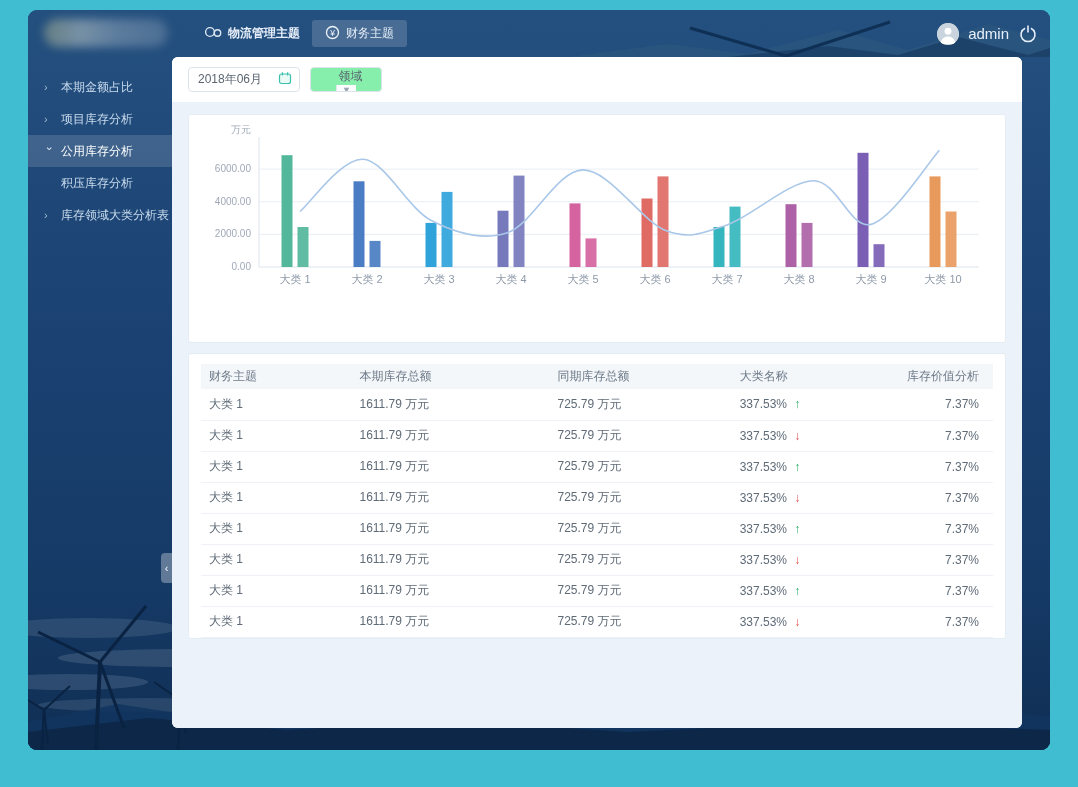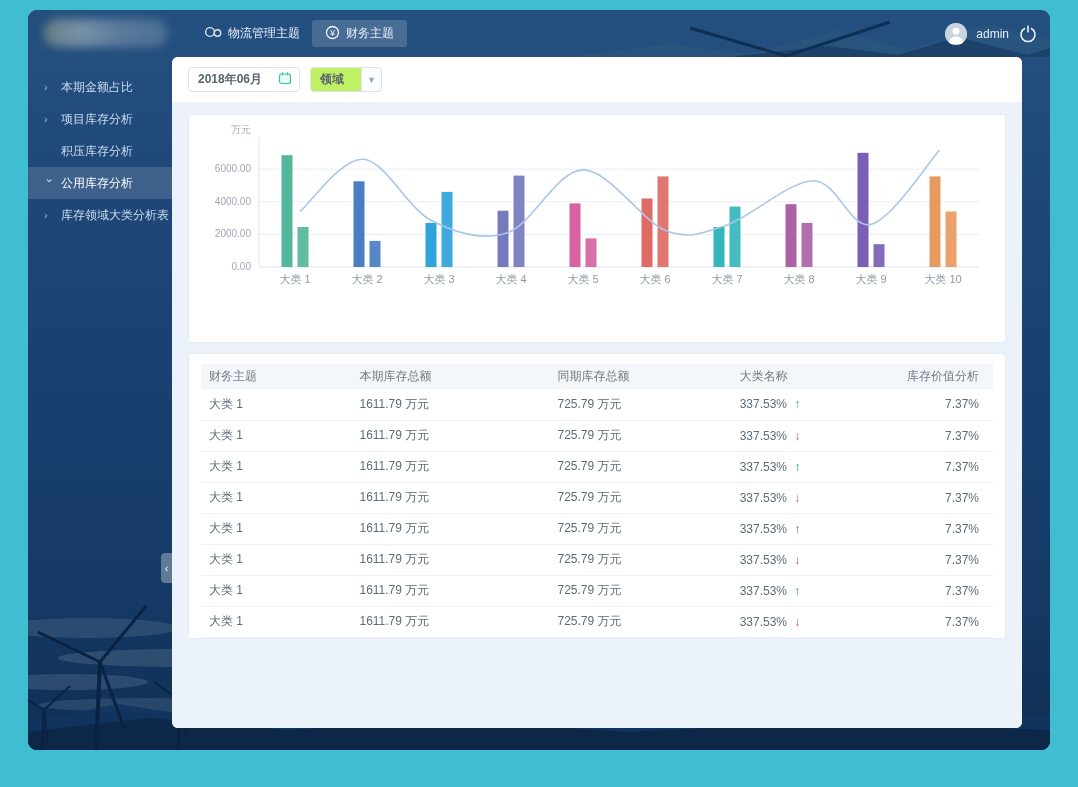--- a/index.html
+++ b/index.html
@@ -17,26 +17,26 @@
   .bg-svg { position:absolute; inset:0; width:100%; height:100%; }
 
   
   .navbar { position:absolute; left:0; top:0; right:0; height:47px; display:flex; align-items:center; z-index:5; }
   .logo-blur {
     position:absolute; left:16px; top:9px; width:124px; height:28px; border-radius:14px;
     background:linear-gradient(90deg,#7c8f86 0%,#93a7b4 30%,#6f8ba8 60%,#58789b 100%);
     filter:blur(5px); opacity:.75;
   }
   .nav-item { display:flex; align-items:center; gap:6px; color:#e7effa; font-size:12px; cursor:pointer; }
-  .nav-item.plain { position:absolute; left:176px; }
+  .nav-item.plain { position:absolute; left:176px;font-weight:bold; }
   .nav-item.btn {
     position:absolute; left:284px; height:27px; padding:0 13px;
     background:rgba(255,255,255,.17); border-radius:3px;
   }
-  .user-area { position:absolute; right:12px; display:flex; align-items:center; gap:9px; color:#e7effa; font-size:12px; }
+  .user-area { position:absolute; right:12px; display:flex; align-items:center; gap:9px; color:#e7effa; font-size:15px; }
   .avatar { width:22px; height:22px; border-radius:50%; background:#cfd9e3; position:relative; overflow:hidden; }
   .avatar svg { position:absolute; inset:0; }
   .pwr { width:20px; height:20px; cursor:pointer; }
 
   
   .sidebar { position:absolute; left:0; top:47px; width:144px; bottom:0; z-index:4; padding-top:14px; }
   .side-item {
     height:32px; display:flex; align-items:center; padding-left:16px;
     color:#c9dbee; font-size:12px; cursor:pointer; position:relative;
   }
@@ -50,29 +50,29 @@
     background:rgba(255,255,255,.32); border-radius:4px 0 0 4px;
     display:flex; align-items:center; justify-content:center;
     color:#f4f9ff; font-size:11px; cursor:pointer;
   }
 
   
   .card {
     position:absolute; left:144px; top:47px; right:28px; bottom:22px;
     background:#ffffff; border-radius:6px; z-index:5; overflow:hidden;
   }
-  .filter-row { height:45px; background:#fff; display:flex; align-items:center; padding-left:16px; gap:10px;font-weight:bold; }
+  .filter-row { height:45px; background:#fff; display:flex; align-items:center; padding-left:16px; gap:10px; }
   .date-input {
     width:112px; height:25px; border:1px solid #dde3ea; border-radius:4px; background:#fff;
     display:flex; align-items:center; justify-content:space-between;
     padding:0 7px 0 9px; font-size:12px; color:#5a6570; cursor:pointer;
   }
   .select-input {
-    width:72px; height:25px; border:1px solid #dde3ea; border-radius:4px; background:#bef264;
-    display:flex; align-items:center; font-size:12px; color:#5a6570; cursor:pointer; overflow:hidden;
+    width:72px; height:25px; border:1px solid #dde3ea; border-radius:4px; background:#86efac;
+    display:flex; align-items:center; font-size:12px; color:#5a6570; cursor:pointer; overflow:hidden;flex-direction:column;
   }
   .select-input .sel-text { flex:1; padding-left:9px; }
   .select-input .sel-arrow {
     width:20px; height:100%; border-left:1px solid #e2e7ed; background:#fbfcfd;
     display:flex; align-items:center; justify-content:center; color:#9aa6b2; font-size:9px;
   }
   .card-body { position:absolute; left:0; right:0; top:45px; bottom:0; background:#ecf2f9; padding:12px 16px; overflow:hidden; }
   .panel { background:#fff; border:1px solid #e6ecf3; border-radius:3px; }
   .panel-title-row { height:34px; display:flex; align-items:center; padding-left:14px; border-bottom:1px solid #eef2f7; }
   .accent-bar { width:3px; height:14px; margin-right:8px; border-radius:1px;
@@ -188,26 +188,26 @@
 
   <div class="sidebar">
     <div class="side-item">
       <span class="chev">›</span>
       <span>本期金额占比</span>
     </div>
     <div class="side-item">
       <span class="chev">›</span>
       <span>项目库存分析</span>
     </div>
-    <div class="side-item sub">
-      <span>积压库存分析</span>
-    </div>
     <div class="side-item active">
       <span class="chev down">›</span>
       <span>公用库存分析</span>
+    </div>
+    <div class="side-item sub">
+      <span>积压库存分析</span>
     </div>
     <div class="side-item">
       <span class="chev">›</span>
       <span>库存领域大类分析表</span>
     </div>
   </div>
 
   <div class="collapse-handle">
     <span>‹</span>
   </div>

